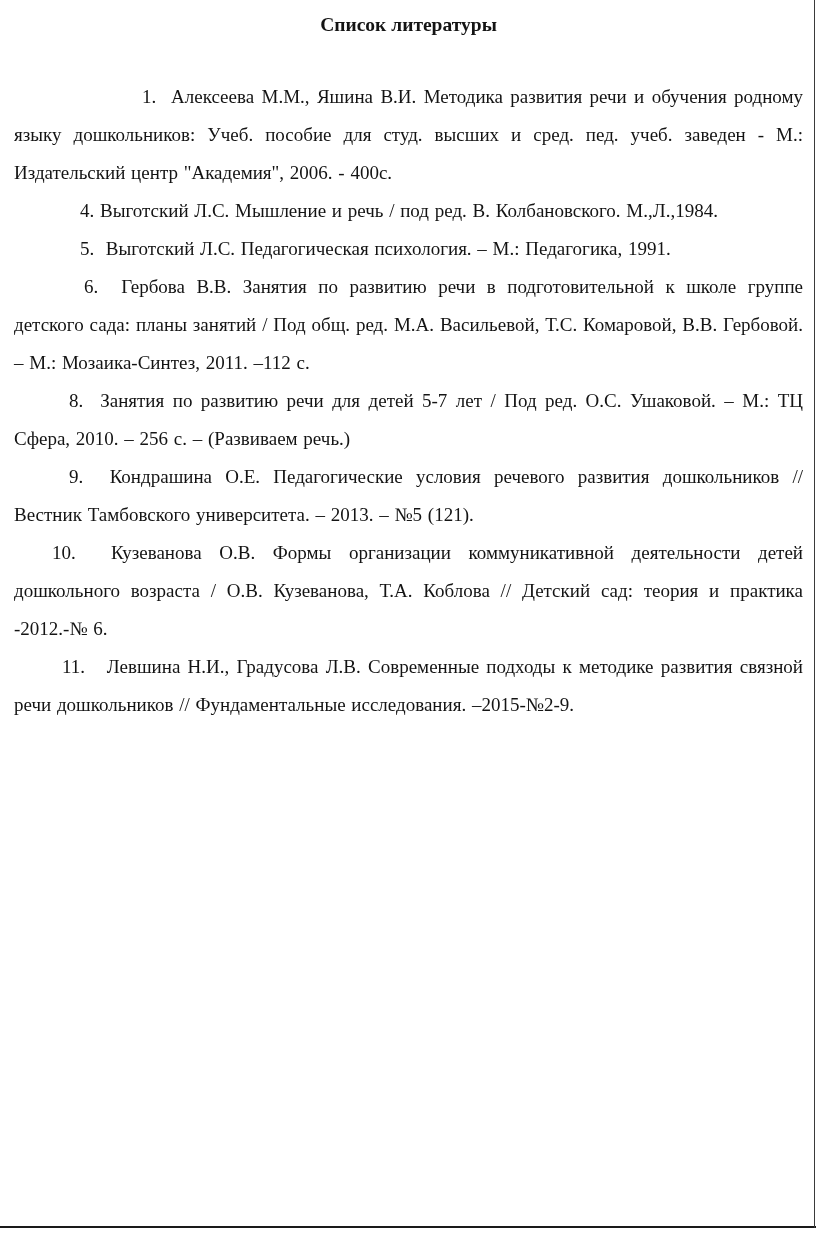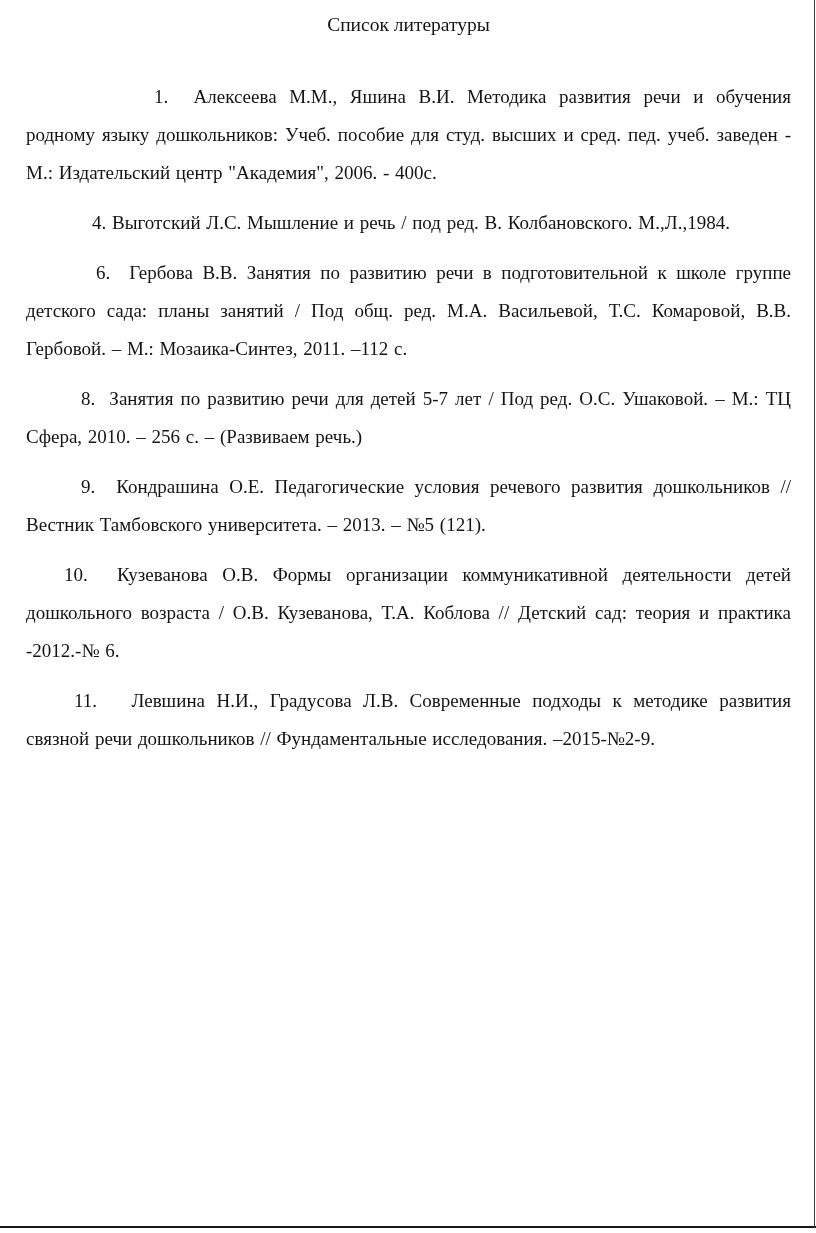--- a/index.html
+++ b/index.html
@@ -15,30 +15,30 @@
     padding: 6px 13px 0 14px;
     background: #ffffff;
     font-family: "Liberation Serif", serif;
     font-size: 19px;
     line-height: 38px;
     color: #141414;
     overflow: hidden;
   }
   .title {
     font-size: 19.5px;
-    font-weight: normal;
+    font-weight: bold;
     text-align: center;
     margin: 4px 0 0 0;
     line-height: 30px;
   }
   .refs {
     margin-top: 38px;
   }
   .ref {
-    margin: 12px;
+    margin: 0;
     text-align: justify;
     word-spacing: 1px;
   }
   .border-bottom-line {
     position: absolute;
     left: 0;
     right: 0;
     bottom: 5px;
     height: 2px;
     background: #1a1a1a;
@@ -55,20 +55,21 @@
 </head>
 <body>
 
 <div class="page">
 
   <h1 class="title">Список литературы</h1>
 
   <div class="refs">
     <p class="ref" style="text-indent:128px">1.&nbsp;&nbsp;Алексеева М.М., Яшина В.И. Методика развития речи и обучения родному языку дошкольников: Учеб. пособие для студ. высших и сред. пед. учеб. заведен - М.: Издательский центр "Академия", 2006. - 400с.</p>
     <p class="ref" style="text-indent:66px">4.&nbsp;Выготский Л.С. Мышление и речь / под ред. В. Колбановского. М.,Л.,1984.</p>
+    <p class="ref" style="text-indent:66px">5.&nbsp;&nbsp;Выготский Л.С. Педагогическая психология. – М.: Педагогика, 1991.</p>
     <p class="ref" style="text-indent:70px">6.&nbsp;&nbsp;Гербова В.В. Занятия по развитию речи в подготовительной к школе группе детского сада: планы занятий / Под общ. ред. М.А. Васильевой, Т.С. Комаровой, В.В. Гербовой. – М.: Мозаика-Синтез, 2011. –112 с.</p>
     <p class="ref" style="text-indent:55px">8.&nbsp;&nbsp;Занятия по развитию речи для детей 5-7 лет / Под ред. О.С. Ушаковой. – М.: ТЦ Сфера, 2010. – 256 с. – (Развиваем речь.)</p>
     <p class="ref" style="text-indent:55px">9.&nbsp;&nbsp;Кондрашина О.Е. Педагогические условия речевого развития дошкольников // Вестник Тамбовского университета. – 2013. – №5 (121).</p>
     <p class="ref" style="text-indent:38px">10.&nbsp;&nbsp;Кузеванова О.В. Формы организации коммуникативной деятельности детей дошкольного возраста / О.В. Кузеванова, Т.А. Коблова // Детский сад: теория и практика -2012.-№ 6.</p>
     <p class="ref" style="text-indent:48px">11.&nbsp;&nbsp;&nbsp;Левшина Н.И., Градусова Л.В. Современные подходы к методике развития связной речи дошкольников // Фундаментальные исследования. –2015-№2-9.</p>
   </div>
 
   <div class="border-bottom-line"></div>
   <div class="border-right-line"></div>
 

